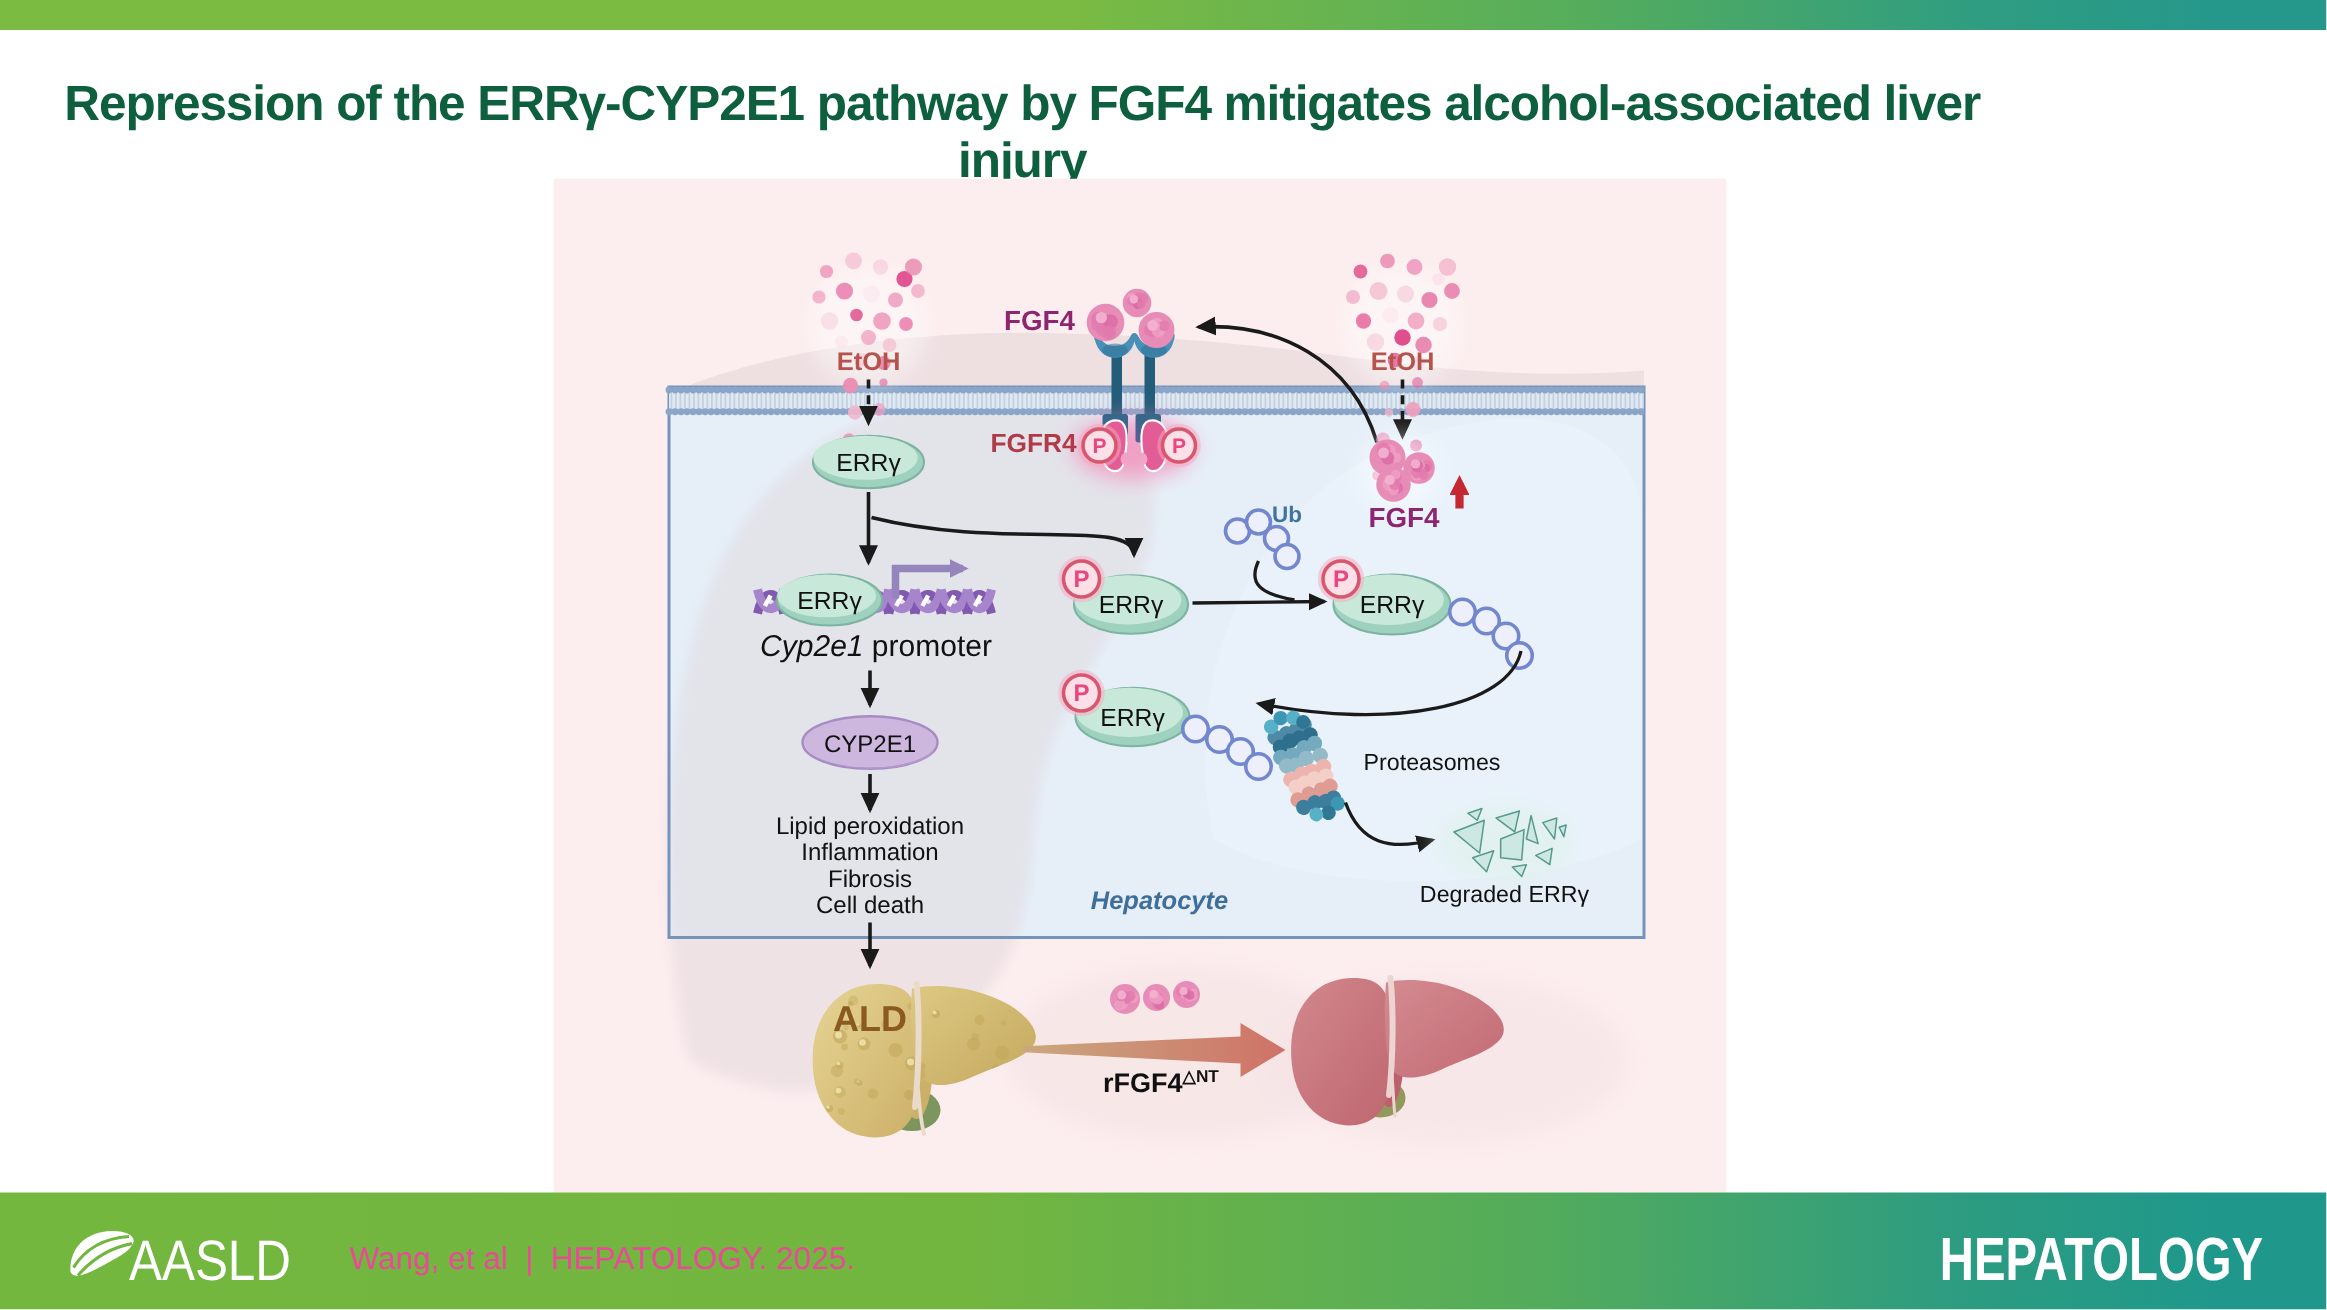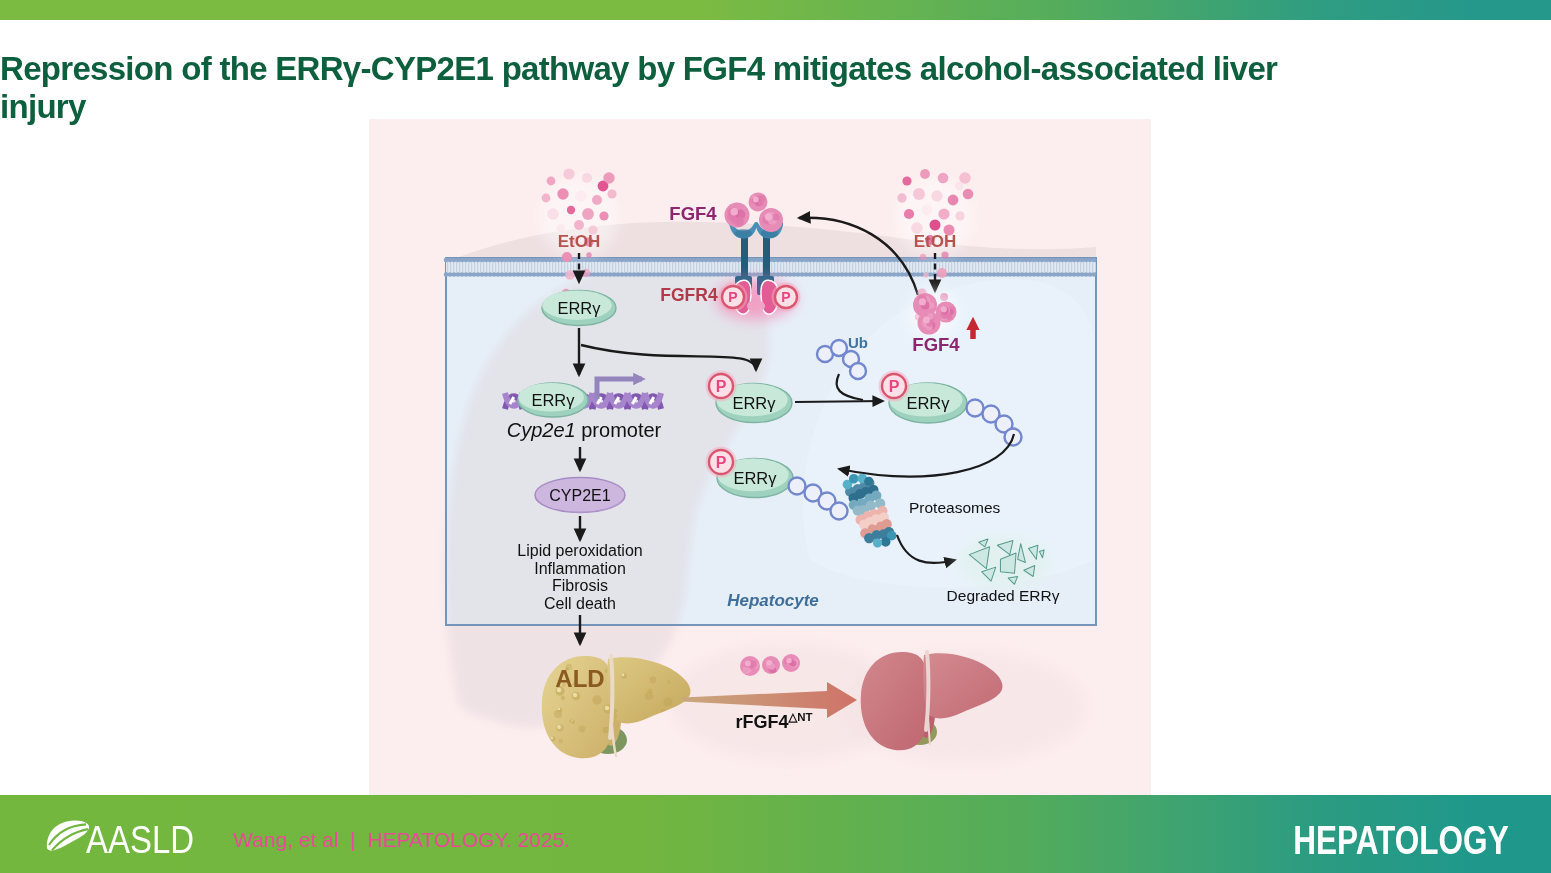--- a/index.html
+++ b/index.html
@@ -1,17 +1,17 @@
 <!DOCTYPE html>
 <html><head><meta charset="utf-8">
 <style>
   html,body{margin:0;padding:0;}
   body{width:1551px;height:873px;position:relative;background:#fff;overflow:hidden;font-family:"Liberation Sans",sans-serif;}
   .topbar{position:absolute;left:0;top:0;width:1551px;height:20px;background:linear-gradient(90deg,#7cbb42 0%,#7cbb42 45%,#55ad5c 68%,#2f9d81 85%,#26988b 95%);}
-  .title{position:absolute;left:0;top:50px;width:1363px;text-align:left;font-size:33px;font-weight:bold;color:#0d5f3e;letter-spacing:-0.7px;}
+  .title{position:absolute;left:0;top:50px;width:1363px;text-align:center;font-size:33px;font-weight:bold;color:#0d5f3e;letter-spacing:-0.7px;}
   .botbar{position:absolute;left:0;top:795px;width:1551px;height:78px;background:linear-gradient(90deg,#74b73f 0%,#72b640 42%,#53ac5b 66%,#2d9c80 84%,#1f988b 95%);}
   .cite{position:absolute;left:233px;top:828px;font-size:21px;color:#ec4899;}
   .hep{position:absolute;right:42px;top:818px;font-size:38px;font-weight:bold;color:#fff;transform:scale(0.83,1.07);transform-origin:right top;}
   .aasld{position:absolute;left:44px;top:818px;color:#737373;}
 </style></head>
 <body>
 <div class="topbar"></div>
 <div class="title">Repression of the ERRγ-CYP2E1 pathway by FGF4 mitigates alcohol-associated liver injury</div>
 
 <svg width="782" height="676" viewBox="0 0 782 676" style="position:absolute;left:369px;top:119px" font-family="&quot;Liberation Sans&quot;, sans-serif">

